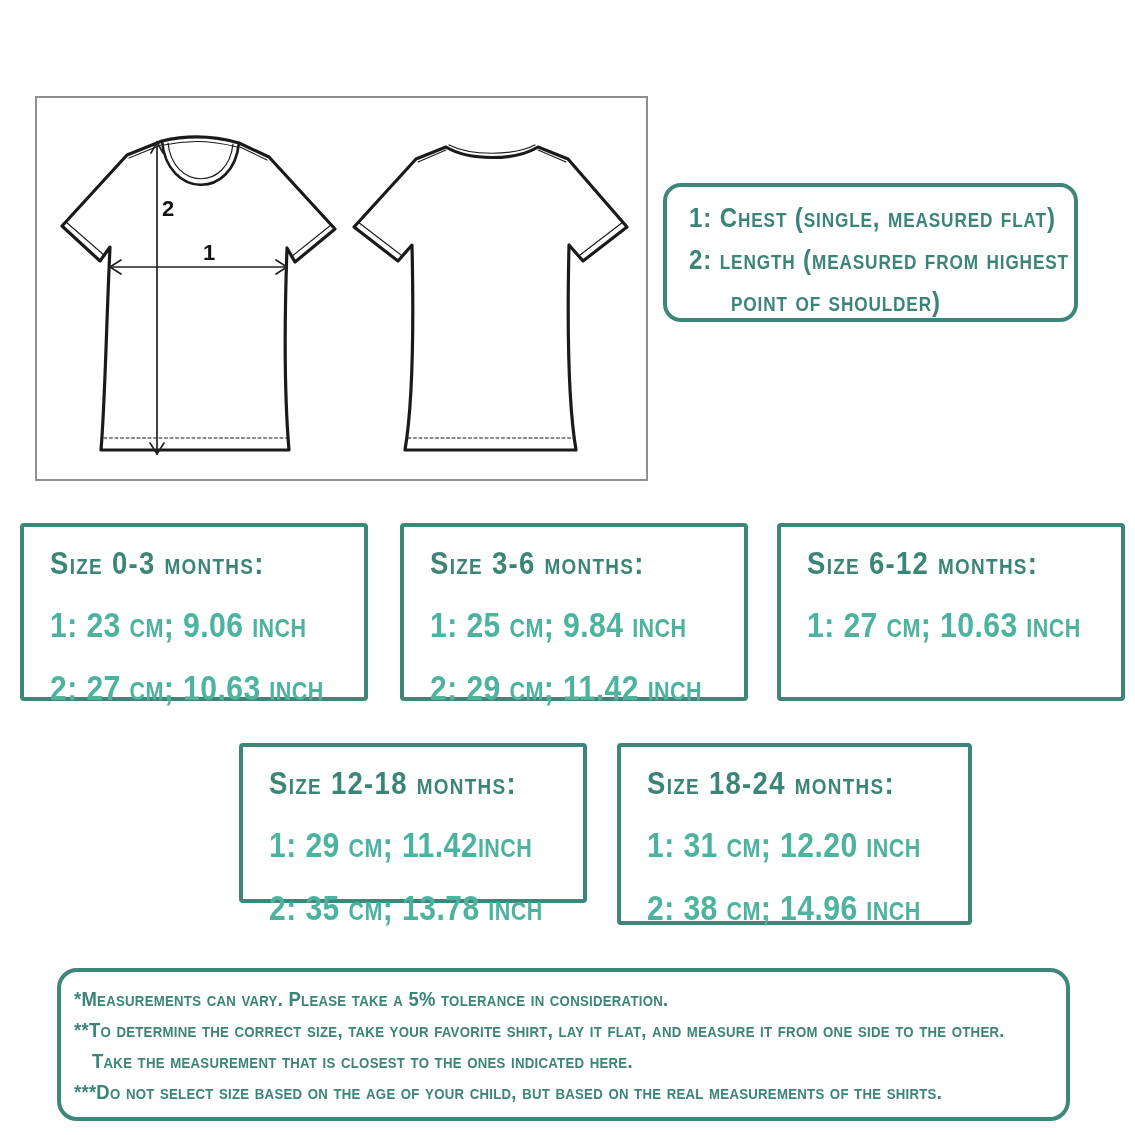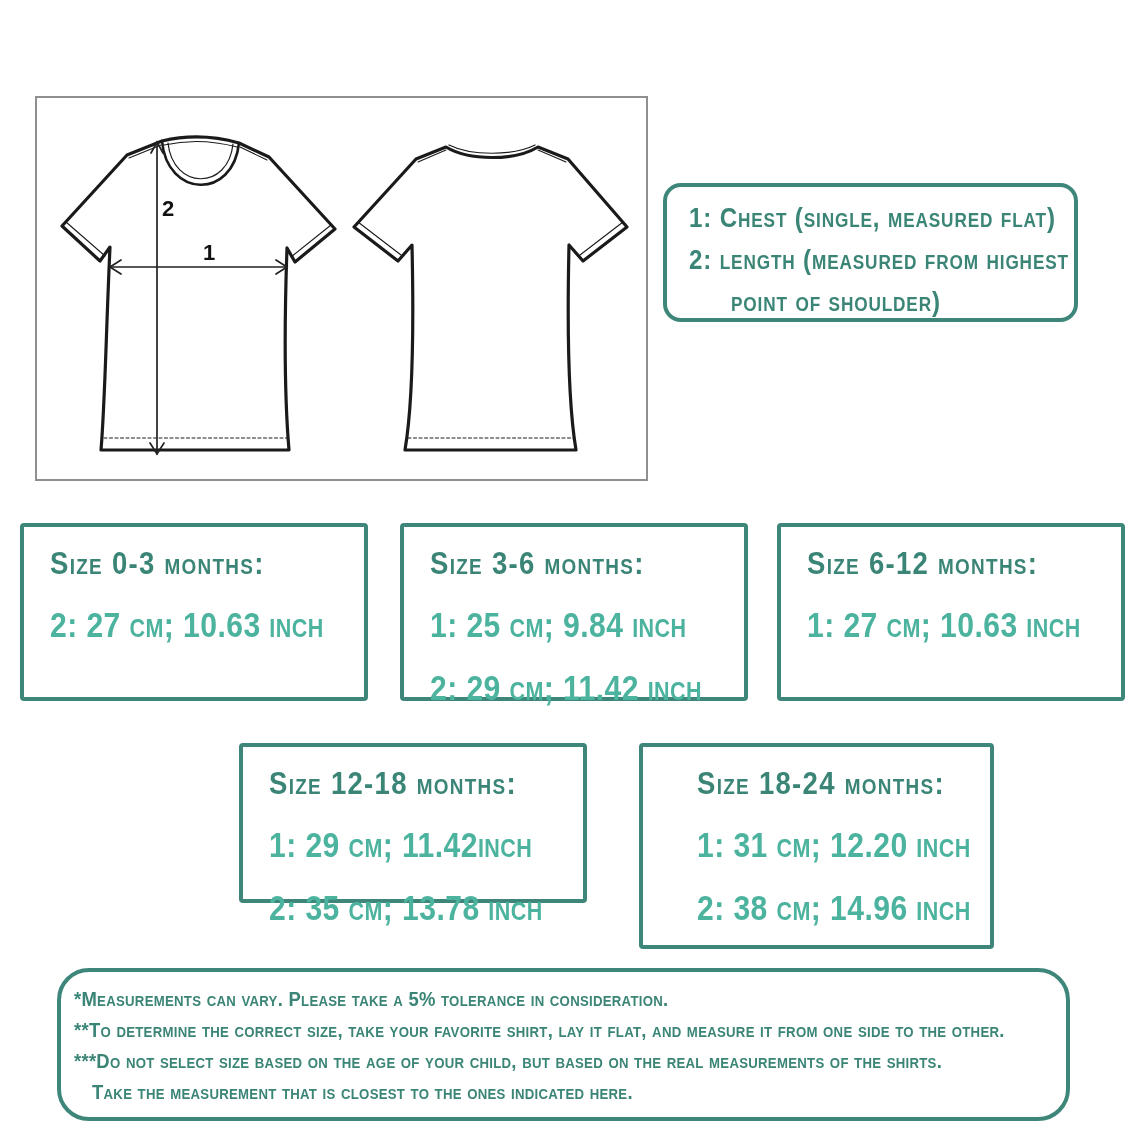--- a/index.html
+++ b/index.html
@@ -19,22 +19,22 @@
   
   .teal-box {
     border:4px solid #3e8679; border-radius:4px; background:#fff;
   }
   .legend-box { left:663px; top:183px; width:415px; height:139px; border-radius:18px; padding-top:12px; }
   .size-box   { width:348px; height:178px; padding-top:8px; }
   .size-box.b1 { left:20px;  top:523px; }
   .size-box.b2 { left:400px; top:523px; }
   .size-box.b3 { left:777px; top:523px; }
   .size-box.b4 { left:239px; top:743px; height:160px;text-decoration:underline; }
-  .size-box.b5 { left:639px; top:743px; width:355px; height:206px;padding-left:28px; }
-  .notes-box  { left:57px; top:968px; width:1013px; height:153px; border-radius:32px; padding-top:12px; }
+  .size-box.b5 { left:617px; top:743px; width:355px; height:182px; }
+  .notes-box  { left:57px; top:968px; width:1013px; height:153px; border-radius:20px; padding-top:12px; }
 
   
   .sc { font-variant:small-caps; font-weight:bold; }
   .cond { display:inline-block; transform:scaleX(0.86); transform-origin:0 50%; white-space:nowrap; }
 
   .sb-line { line-height:56px; padding-left:26px; }
   .sb-title { font-size:32px; color:#3b8577; letter-spacing:1.5px; }
   .sb-val   { font-size:35px; color:#4cb39e; letter-spacing:0.5px; }
 
   .lg-line { line-height:38px; padding-left:22px; }
@@ -111,20 +111,21 @@
   <div class="lg-line">
     <span class="sc cond lg-text">2: length (measured from highest</span>
   </div>
   <div class="lg-line indent">
     <span class="sc cond lg-text">point of shoulder)</span>
   </div>
 </div>
 
 <div class="abs teal-box size-box b1">
   <div class="sb-line"><span class="sc cond sb-title">Size 0-3 months:</span></div>
+  <div class="sb-line"><span class="sc cond sb-val">1: 23 cm; 9.06 inch</span></div>
   <div class="sb-line"><span class="sc cond sb-val">2: 27 cm; 10.63 inch</span></div>
 </div>
 <div class="abs teal-box size-box b2">
   <div class="sb-line"><span class="sc cond sb-title">Size 3-6 months:</span></div>
   <div class="sb-line"><span class="sc cond sb-val">1: 25 cm; 9.84 inch</span></div>
   <div class="sb-line"><span class="sc cond sb-val">2: 29 cm; 11.42 inch</span></div>
 </div>
 <div class="abs teal-box size-box b3">
   <div class="sb-line"><span class="sc cond sb-title">Size 6-12 months:</span></div>
   <div class="sb-line"><span class="sc cond sb-val">1: 27 cm; 10.63 inch</span></div>
@@ -141,19 +142,19 @@
   <div class="sb-line"><span class="sc cond sb-val">2: 38 cm; 14.96 inch</span></div>
 </div>
 
 <div class="abs teal-box notes-box">
   <div class="nt-line">
     <span class="sc cond nt-text">*Measurements can vary. Please take a 5% tolerance in consideration.</span>
   </div>
   <div class="nt-line">
     <span class="sc cond nt-text">**To determine the correct size, take your favorite shirt, lay it flat, and measure it from one side to the other.</span>
   </div>
+  <div class="nt-line indent">
+    <span class="sc cond nt-text">Take the measurement that is closest to the ones indicated here.</span>
+  </div>
   <div class="nt-line">
     <span class="sc cond nt-text">***Do not select size based on the age of your child, but based on the real measurements of the shirts.</span>
-  </div>
-  <div class="nt-line indent">
-    <span class="sc cond nt-text">Take the measurement that is closest to the ones indicated here.</span>
   </div>
 </div>
 
 </body></html>

